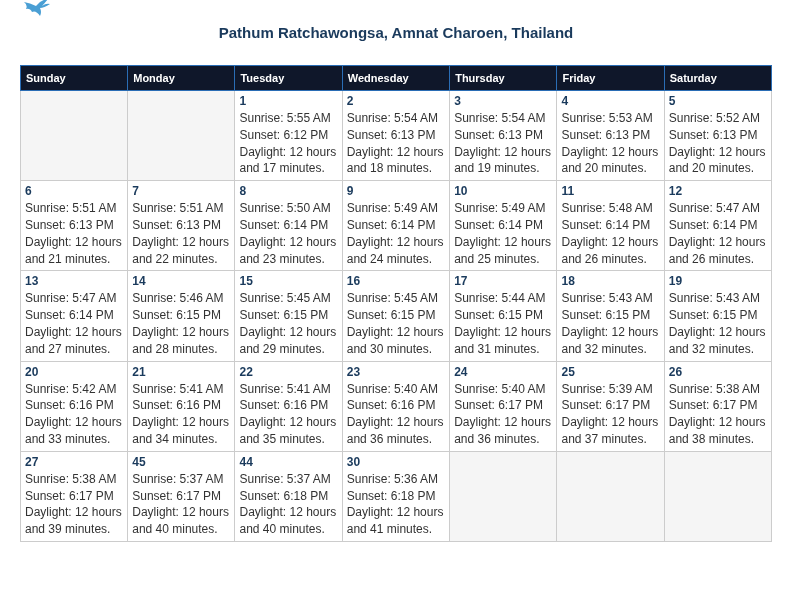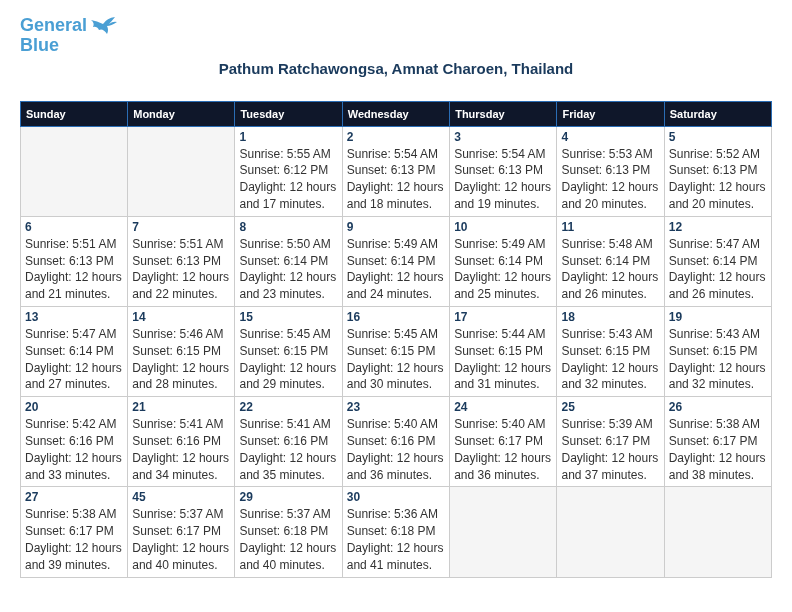--- a/index.html
+++ b/index.html
@@ -79,24 +79,20 @@
       color: #333;
       line-height: 1.4;
     }
   </style>
 </head>
 <body>
 
 <div class="header-top">
   <div class="logo">
     <div style="display:flex; align-items:center;">
-      <span class="logo-text">
-        <span>General</span><br>
-        <span style="color:#4a9fd4;">Blue</span>
-      </span>
       <svg width="28" height="22" viewBox="0 0 28 22" style="margin-left:2px; margin-top:-18px;">
         <path d="M14 8 Q18 2 26 1 Q22 6 20 8 Q24 5 28 6 Q22 10 18 10 Q20 14 18 18 Q14 12 10 14 Q8 10 4 11 Q6 7 2 4 Q8 5 14 8Z" fill="#4a9fd4"></path>
       </svg>
     </div>
   </div>
 </div>
 
 <div class="location-title">Pathum Ratchawongsa, Amnat Charoen, Thailand</div>
 
 <table class="calendar">
@@ -229,21 +225,21 @@
       <tr>
         <td>
           <div class="day-number">27</div>
           <div class="day-info">Sunrise: 5:38 AM<br>Sunset: 6:17 PM<br>Daylight: 12 hours<br>and 39 minutes.</div>
         </td>
         <td>
           <div class="day-number">45</div>
           <div class="day-info">Sunrise: 5:37 AM<br>Sunset: 6:17 PM<br>Daylight: 12 hours<br>and 40 minutes.</div>
         </td>
         <td>
-          <div class="day-number">29</div>
+          <div class="day-number">44</div>
           <div class="day-info">Sunrise: 5:37 AM<br>Sunset: 6:18 PM<br>Daylight: 12 hours<br>and 40 minutes.</div>
         </td>
         <td>
           <div class="day-number">30</div>
           <div class="day-info">Sunrise: 5:36 AM<br>Sunset: 6:18 PM<br>Daylight: 12 hours<br>and 41 minutes.</div>
         </td>
         <td class="empty"></td>
         <td class="empty"></td>
         <td class="empty"></td>
       </tr>

